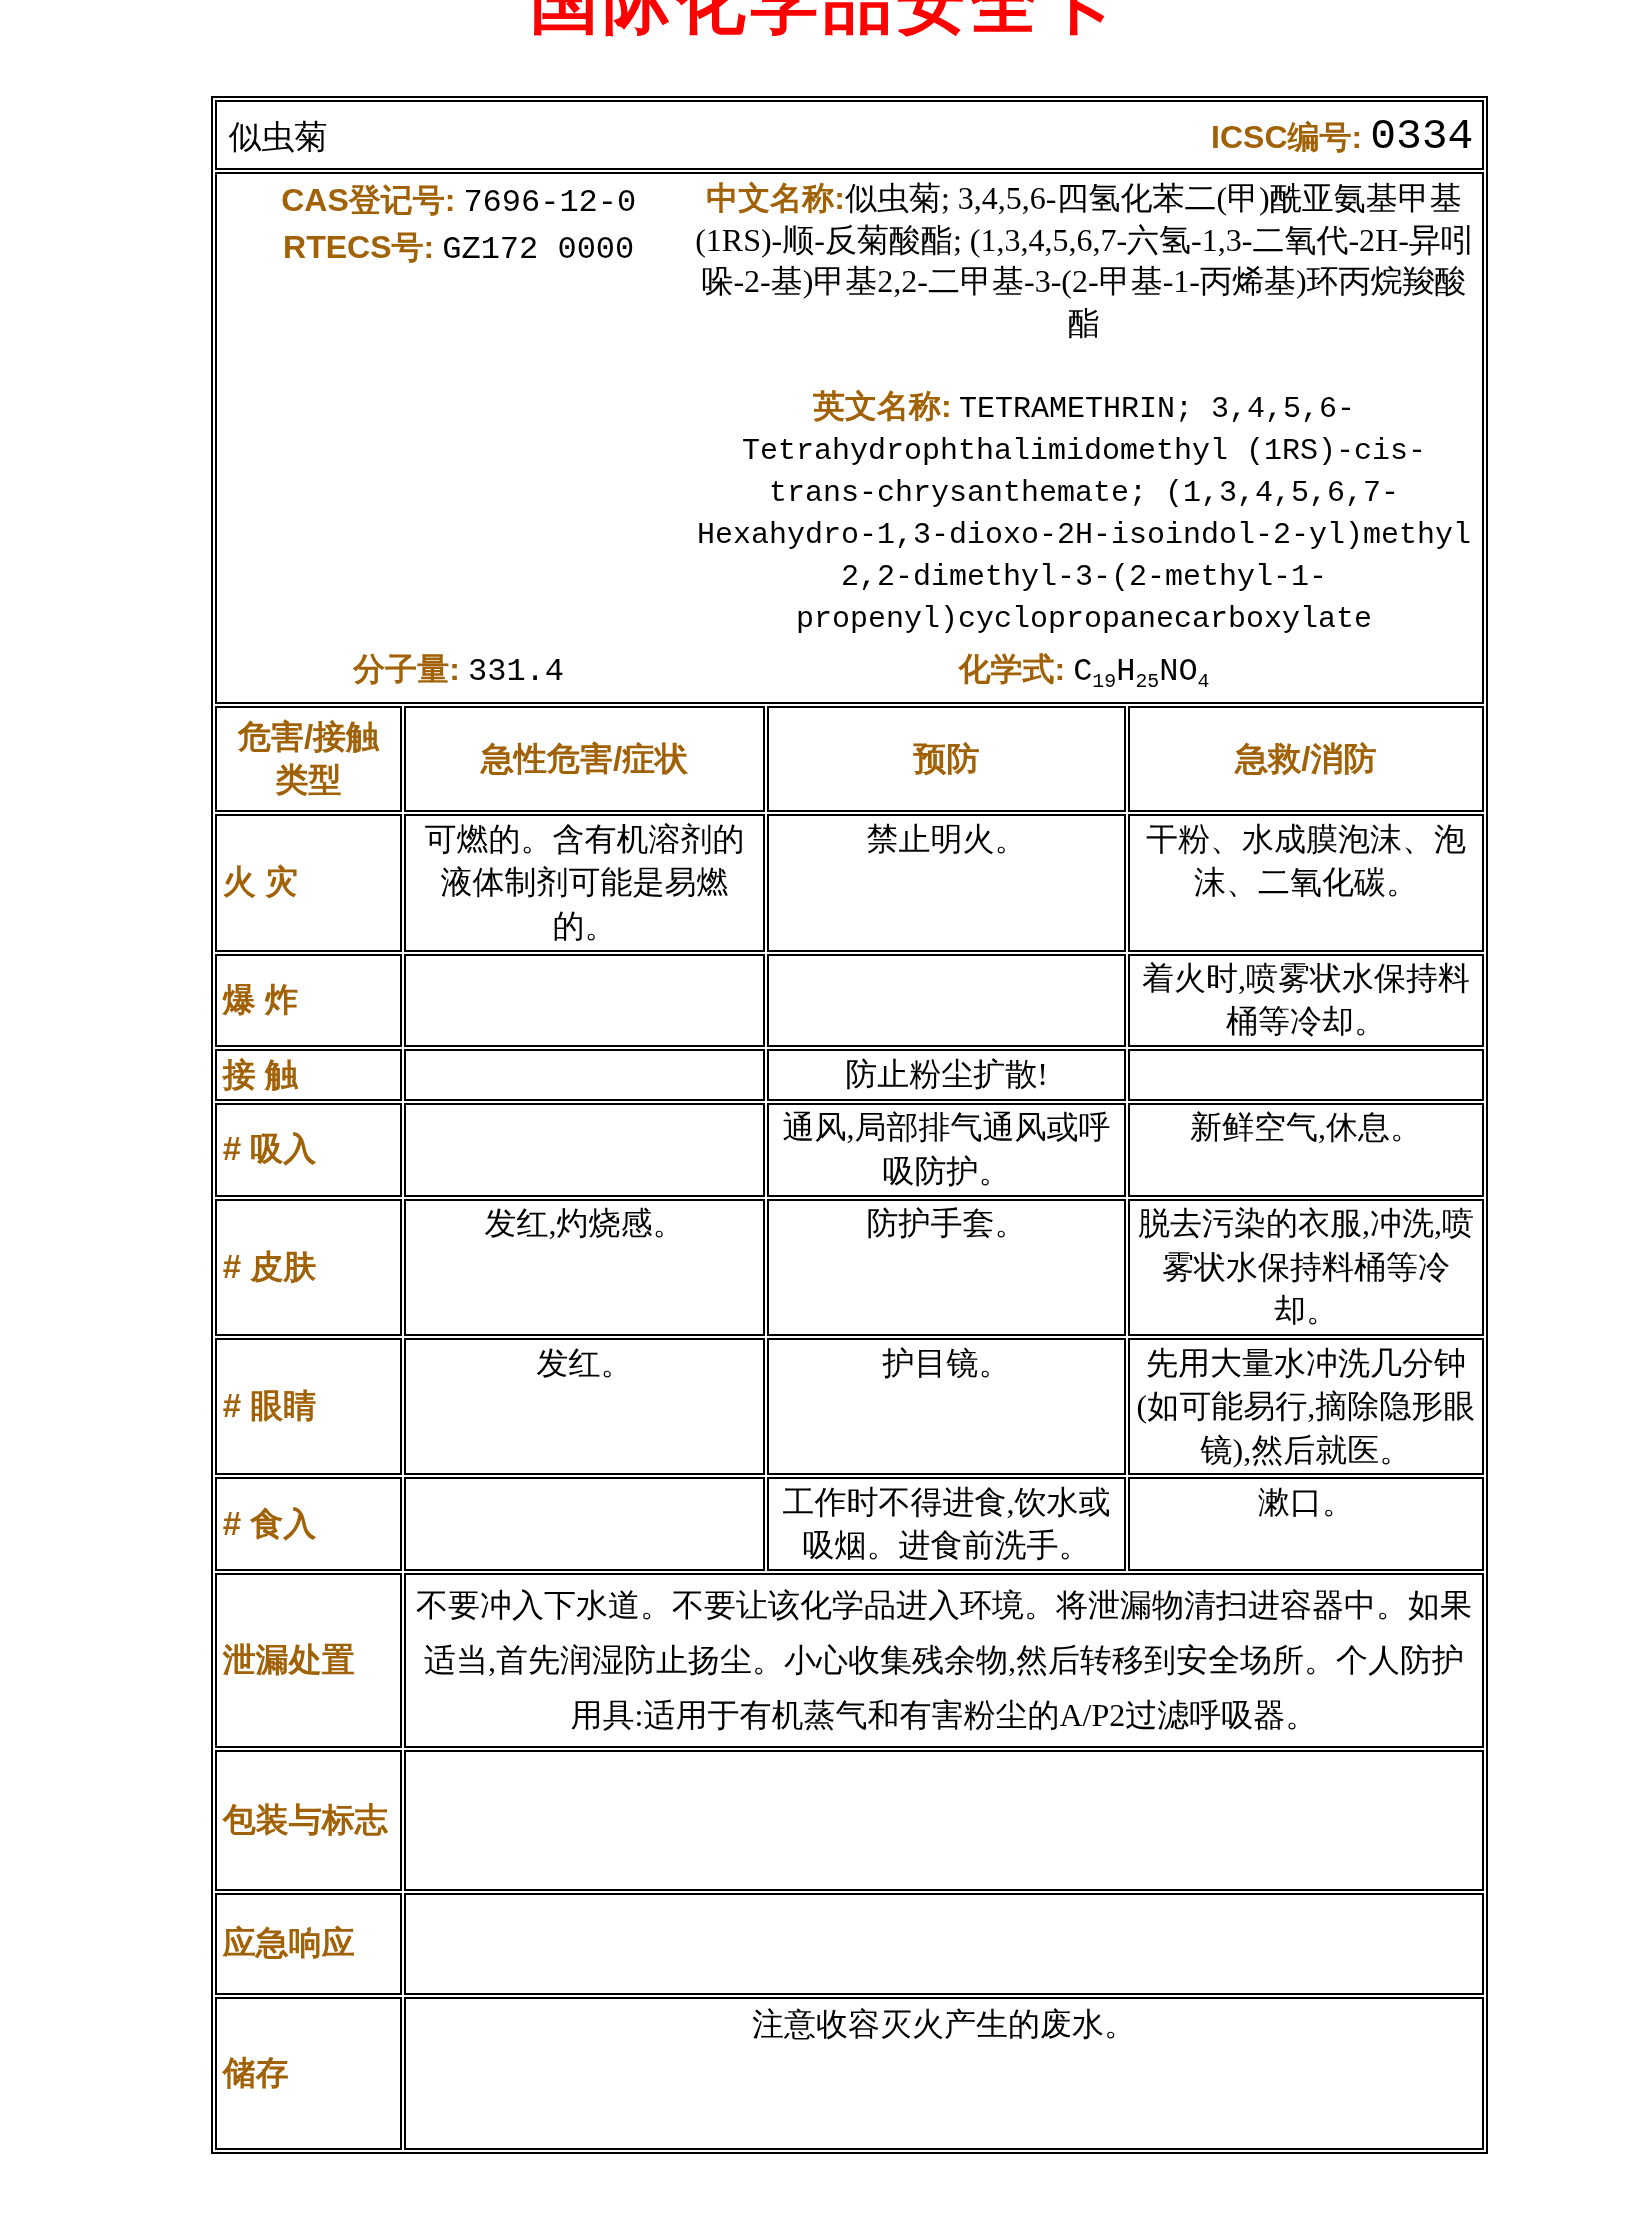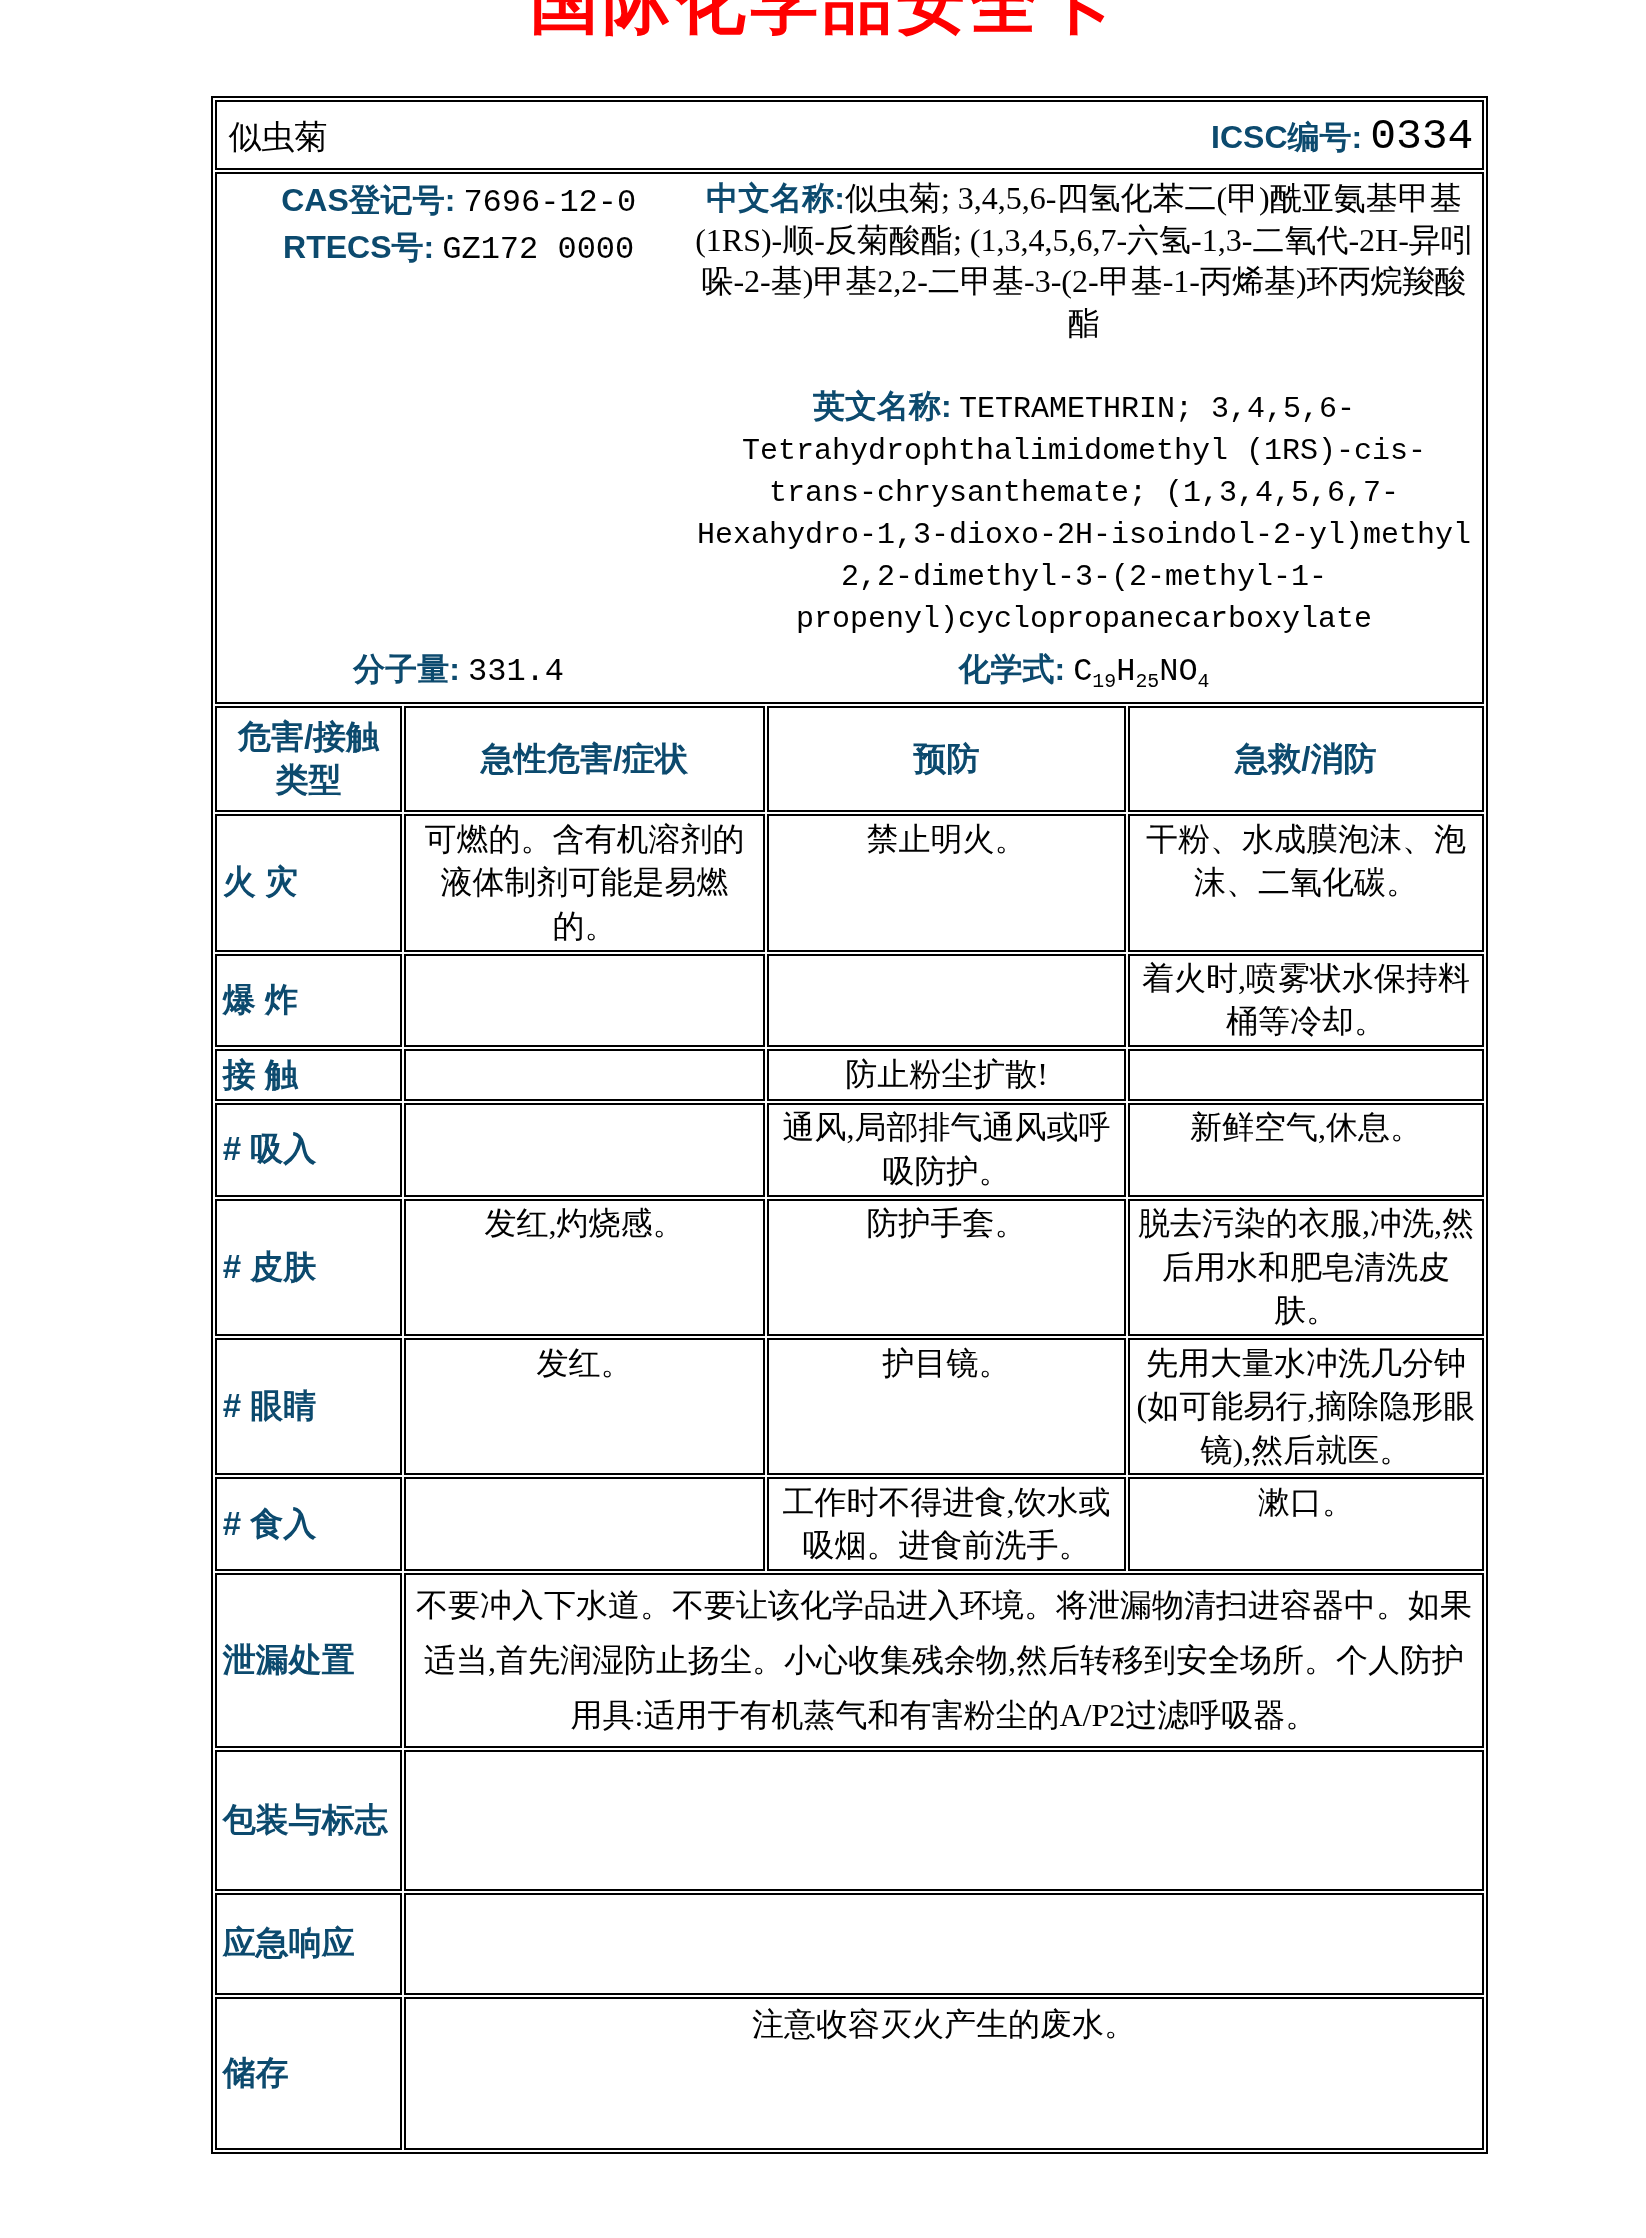--- a/index.html
+++ b/index.html
@@ -38,21 +38,21 @@
     vertical-align: top;
     font-size: 32px;
     line-height: 1.36;
     font-weight: normal;
     text-align: center;
     overflow: hidden;
     padding: 1.4px 5.8px;
     word-break: break-word;
   }
   .blue {
-    color: #0c4a6e;
+    color: #a16207;
     font-family: "Liberation Sans", "DejaVu Sans", sans-serif;
     font-weight: bold;
   }
   .mono { font-family: "Liberation Mono", "DejaVu Sans Mono", monospace; }
   sub { font-size: 0.62em; line-height: 0; }
 
   
   .r-top td { height: 56px; padding: 5.8px 8.6px 1.4px 11.5px; }
   .top-flex { display: flex; justify-content: space-between; align-items: baseline; }
   .top-flex .chem-name { font-size: 33px; }
@@ -192,21 +192,21 @@
     <td class="label-cell blue"># 吸入</td>
     <td></td>
     <td>通风,局部排气通风或呼吸防护。</td>
     <td>新鲜空气,休息。</td>
   </tr>
 
   <tr class="rh4">
     <td class="label-cell blue"># 皮肤</td>
     <td>发红,灼烧感。</td>
     <td>防护手套。</td>
-    <td>脱去污染的衣服,冲洗,然后用水和肥皂清洗皮肤。</td>
+    <td>脱去污染的衣服,冲洗,喷雾状水保持料桶等冷却。</td>
   </tr>
 
   <tr class="rh5">
     <td class="label-cell blue"># 眼睛</td>
     <td>发红。</td>
     <td>护目镜。</td>
     <td>先用大量水冲洗几分钟(如可能易行,摘除隐形眼镜),然后就医。</td>
   </tr>
 
   <tr class="rh6">

